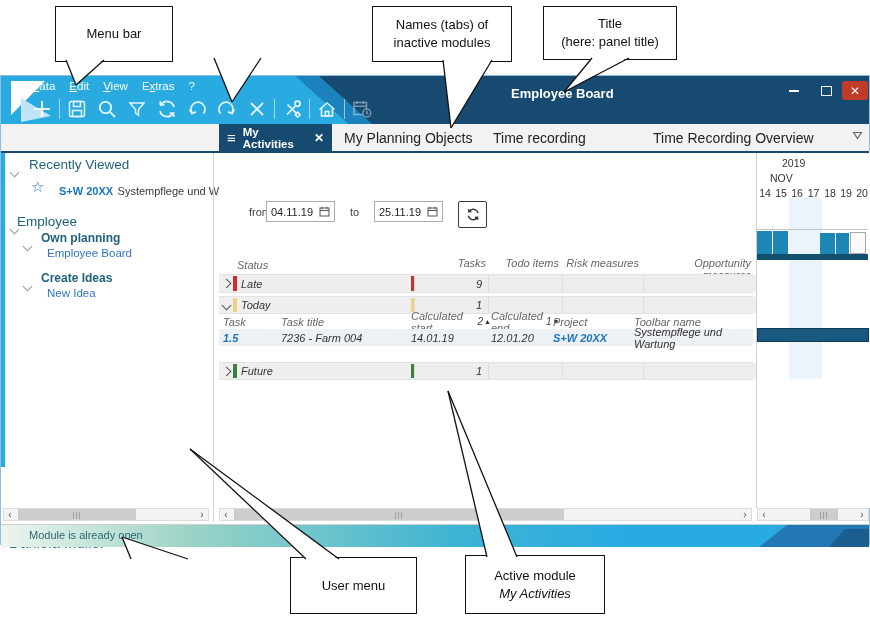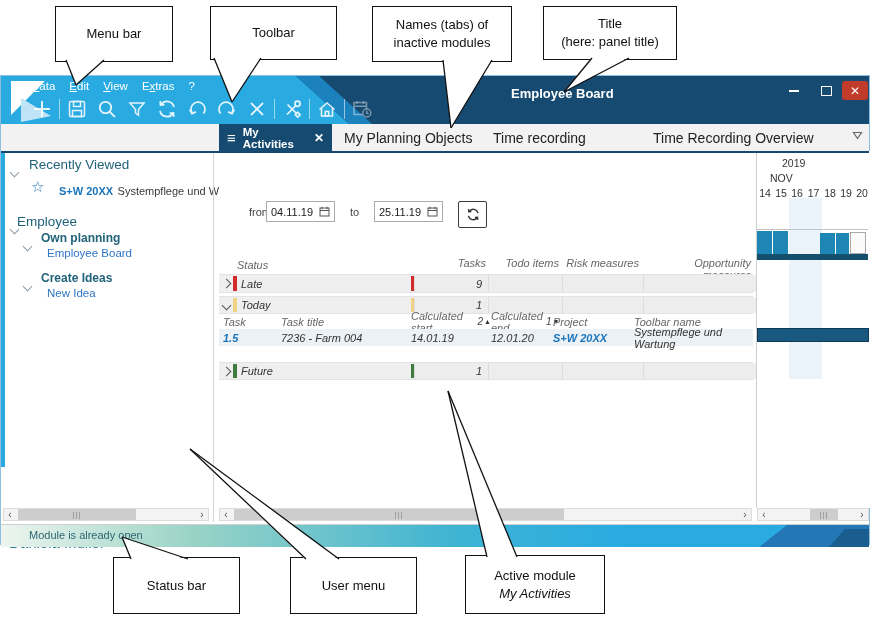--- a/index.html
+++ b/index.html
@@ -454,34 +454,28 @@
       <svg class="abs" style="right:0;top:0;" width="140" height="22" viewBox="0 0 140 22">
         <polygon points="30,22 140,22 140,0 58,0" fill="#2377B4"></polygon>
         <polygon points="100,22 140,22 140,4 116,4" fill="#1A5E8F"></polygon>
       </svg>
     </div>
   </div>
 
   <div class="callout" style="left:55px;top:6px;width:118px;height:56px;">
     <span>Menu bar</span>
   </div>
-  <div class="callout" style="left:210px;top:6px;width:127px;height:54px;">
-    <span>Toolbar</span>
-  </div>
   <div class="callout" style="left:372px;top:6px;width:140px;height:56px;">
     <span>Names (tabs) of</span>
       <span>inactive modules</span>
   </div>
   <div class="callout" style="left:543px;top:6px;width:134px;height:54px;">
     <span>Title</span>
       <span>(here: panel title)</span>
   </div>
-  <div class="callout" style="left:113px;top:557px;width:127px;height:57px;">
-    <span>Status bar</span>
-  </div>
   <div class="callout" style="left:290px;top:557px;width:127px;height:57px;">
     <span>User menu</span>
   </div>
   <div class="callout" style="left:465px;top:555px;width:140px;height:59px;">
     <span>Active module</span>
       <span class="it">My Activities</span>
   </div>
 
   <svg id="tails" width="870" height="619" viewBox="0 0 870 619">
 

